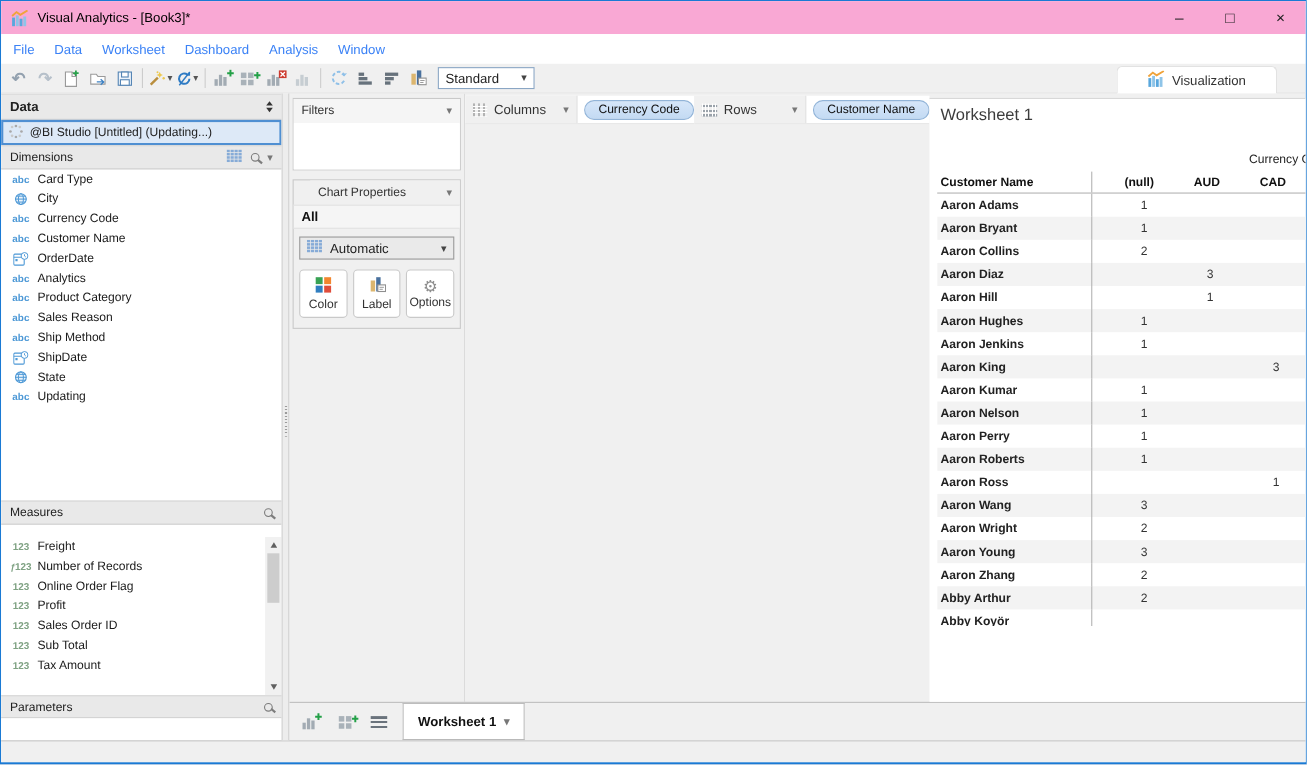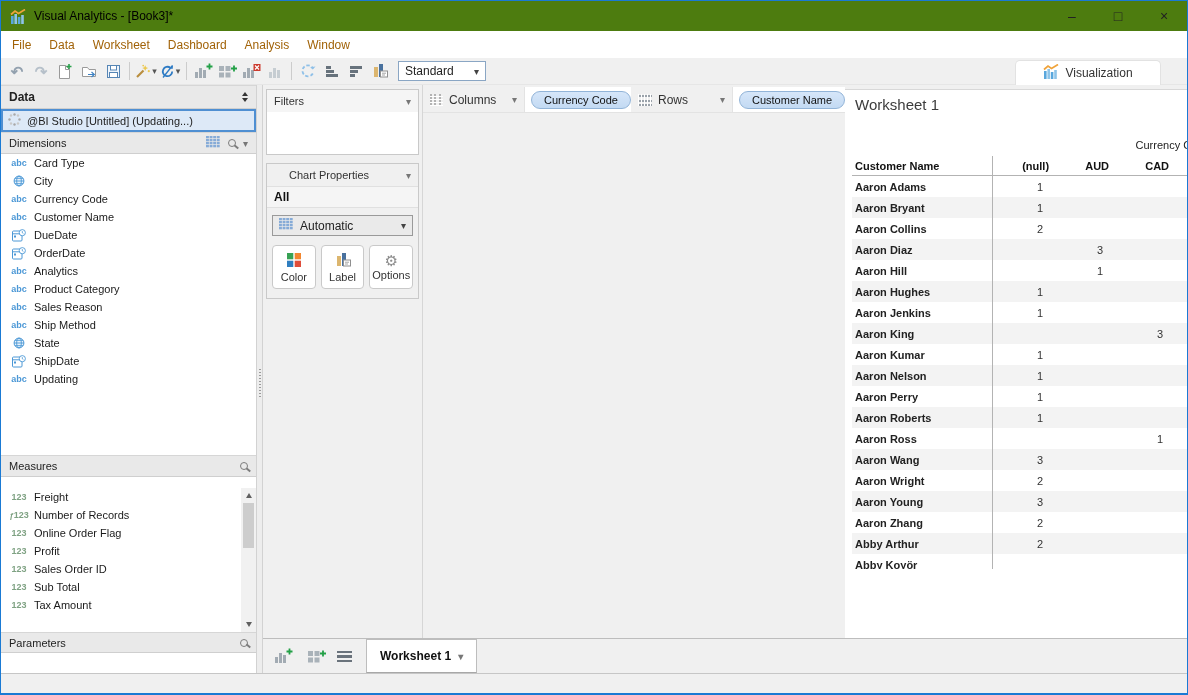--- a/index.html
+++ b/index.html
@@ -1,29 +1,29 @@
 <!DOCTYPE html>
 <html><head>
 <meta charset="utf-8">
 <style>
   html,body{margin:0;padding:0;background:#cfd8e0;}
   *{box-sizing:border-box;}
   body{font-family:"Liberation Sans",sans-serif;font-size:12px;color:#1a1a1a;}
   .window{width:1188px;height:695px;background:#fff;border:1px solid #1a7ad4;border-bottom:2px solid #1a7ad4;display:flex;flex-direction:column;overflow:hidden;}
 
   
-  .titlebar{height:30px;display:flex;align-items:center;background:#4d7c0f;flex:0 0 auto;}
+  .titlebar{height:30px;display:flex;align-items:center;background:#f9a8d4;flex:0 0 auto;}
   .tb-logo{margin-left:9px;display:flex;align-items:center;}
   .tb-title{margin-left:8px;font-size:12px;color:#000;}
   .win-controls{margin-left:auto;display:flex;height:100%;}
   .win-btn{width:46px;display:flex;align-items:center;justify-content:center;font-size:14px;color:#222;}
 
   
   .menubar{height:27px;display:flex;align-items:center;background:#fff;padding-left:2px;flex:0 0 auto;}
-  .menu-item{padding:4px 9px;font-size:12px;color:#a16207;}
+  .menu-item{padding:4px 9px;font-size:12px;color:#3b82f6;}
 
   
   .toolbar{height:27px;background:#f0f0f0;display:flex;align-items:center;padding-left:4px;position:relative;flex:0 0 auto;border-bottom:1px solid #e6e6e6;}
   .t-btn{height:22px;min-width:22px;display:flex;align-items:center;justify-content:center;margin:0 1px;}
   .t-sep{width:1px;height:18px;background:#cccccc;margin:0 4px;}
   .t-caret{font-size:9px;color:#555;margin-left:1px;}
   .combo{height:20px;min-width:88px;background:#fff;border:1px solid #8aa6c4;display:flex;align-items:center;padding:0 6px;margin-left:6px;font-size:12px;color:#222;}
   .combo .caret{margin-left:auto;font-size:10px;color:#444;padding-left:10px;}
   .viz-btn{position:absolute;right:26px;top:2px;height:25px;width:146px;background:#fff;border:1px solid #e2e2e2;border-bottom:none;border-radius:5px 5px 0 0;display:flex;align-items:center;justify-content:center;gap:6px;font-size:12px;color:#333;}
 
@@ -361,79 +361,67 @@
           <div class="field">
             <span class="f-ico">
               <svg width="14" height="13" viewBox="0 0 14 13">
                 <rect x=".5" y="2" width="9.5" height="10" rx="1" fill="#fff" stroke="#4c98d6"></rect>
                 <path d="M.5 4.8h9.5" stroke="#4c98d6"></path>
                 <rect x="2" y="6.5" width="2" height="2" fill="#4c98d6"></rect>
                 <circle cx="10.3" cy="3.7" r="3.1" fill="#fff" stroke="#4c98d6" stroke-width=".9"></circle>
                 <path d="M10.3 2.2v1.5l1.1.9" fill="none" stroke="#4c98d6" stroke-width=".9"></path>
               </svg>
             </span>
-            <span class="f-label">DueDate</span>
+            <span class="f-label">OrderDate</span>
+          </div>
+          <div class="field">
+            <span class="f-ico">
+              <span class="abc">abc</span>
+            </span>
+            <span class="f-label">Analytics</span>
+          </div>
+          <div class="field">
+            <span class="f-ico">
+              <span class="abc">abc</span>
+            </span>
+            <span class="f-label">Product Category</span>
+          </div>
+          <div class="field">
+            <span class="f-ico">
+              <span class="abc">abc</span>
+            </span>
+            <span class="f-label">Sales Reason</span>
+          </div>
+          <div class="field">
+            <span class="f-ico">
+              <span class="abc">abc</span>
+            </span>
+            <span class="f-label">Ship Method</span>
           </div>
           <div class="field">
             <span class="f-ico">
               <svg width="14" height="13" viewBox="0 0 14 13">
                 <rect x=".5" y="2" width="9.5" height="10" rx="1" fill="#fff" stroke="#4c98d6"></rect>
                 <path d="M.5 4.8h9.5" stroke="#4c98d6"></path>
                 <rect x="2" y="6.5" width="2" height="2" fill="#4c98d6"></rect>
                 <circle cx="10.3" cy="3.7" r="3.1" fill="#fff" stroke="#4c98d6" stroke-width=".9"></circle>
                 <path d="M10.3 2.2v1.5l1.1.9" fill="none" stroke="#4c98d6" stroke-width=".9"></path>
               </svg>
             </span>
-            <span class="f-label">OrderDate</span>
-          </div>
-          <div class="field">
-            <span class="f-ico">
-              <span class="abc">abc</span>
-            </span>
-            <span class="f-label">Analytics</span>
-          </div>
-          <div class="field">
-            <span class="f-ico">
-              <span class="abc">abc</span>
-            </span>
-            <span class="f-label">Product Category</span>
-          </div>
-          <div class="field">
-            <span class="f-ico">
-              <span class="abc">abc</span>
-            </span>
-            <span class="f-label">Sales Reason</span>
-          </div>
-          <div class="field">
-            <span class="f-ico">
-              <span class="abc">abc</span>
-            </span>
-            <span class="f-label">Ship Method</span>
+            <span class="f-label">ShipDate</span>
           </div>
           <div class="field">
             <span class="f-ico">
               <svg width="12" height="12" viewBox="0 0 12 12">
                 <circle cx="6" cy="6" r="4.9" fill="#eaf3fb" stroke="#4c98d6"></circle>
                 <ellipse cx="6" cy="6" rx="2.3" ry="4.9" fill="none" stroke="#4c98d6" stroke-width=".9"></ellipse>
                 <path d="M1.1 6h9.8M1.9 3.3h8.2M1.9 8.7h8.2" stroke="#4c98d6" stroke-width=".9"></path>
               </svg>
             </span>
             <span class="f-label">State</span>
-          </div>
-          <div class="field">
-            <span class="f-ico">
-              <svg width="14" height="13" viewBox="0 0 14 13">
-                <rect x=".5" y="2" width="9.5" height="10" rx="1" fill="#fff" stroke="#4c98d6"></rect>
-                <path d="M.5 4.8h9.5" stroke="#4c98d6"></path>
-                <rect x="2" y="6.5" width="2" height="2" fill="#4c98d6"></rect>
-                <circle cx="10.3" cy="3.7" r="3.1" fill="#fff" stroke="#4c98d6" stroke-width=".9"></circle>
-                <path d="M10.3 2.2v1.5l1.1.9" fill="none" stroke="#4c98d6" stroke-width=".9"></path>
-              </svg>
-            </span>
-            <span class="f-label">ShipDate</span>
           </div>
           <div class="field">
             <span class="f-ico">
               <span class="abc">abc</span>
             </span>
             <span class="f-label">Updating</span>
           </div>
         </div>
       <div class="p-header sub-hdr">
         <span>Measures</span>

